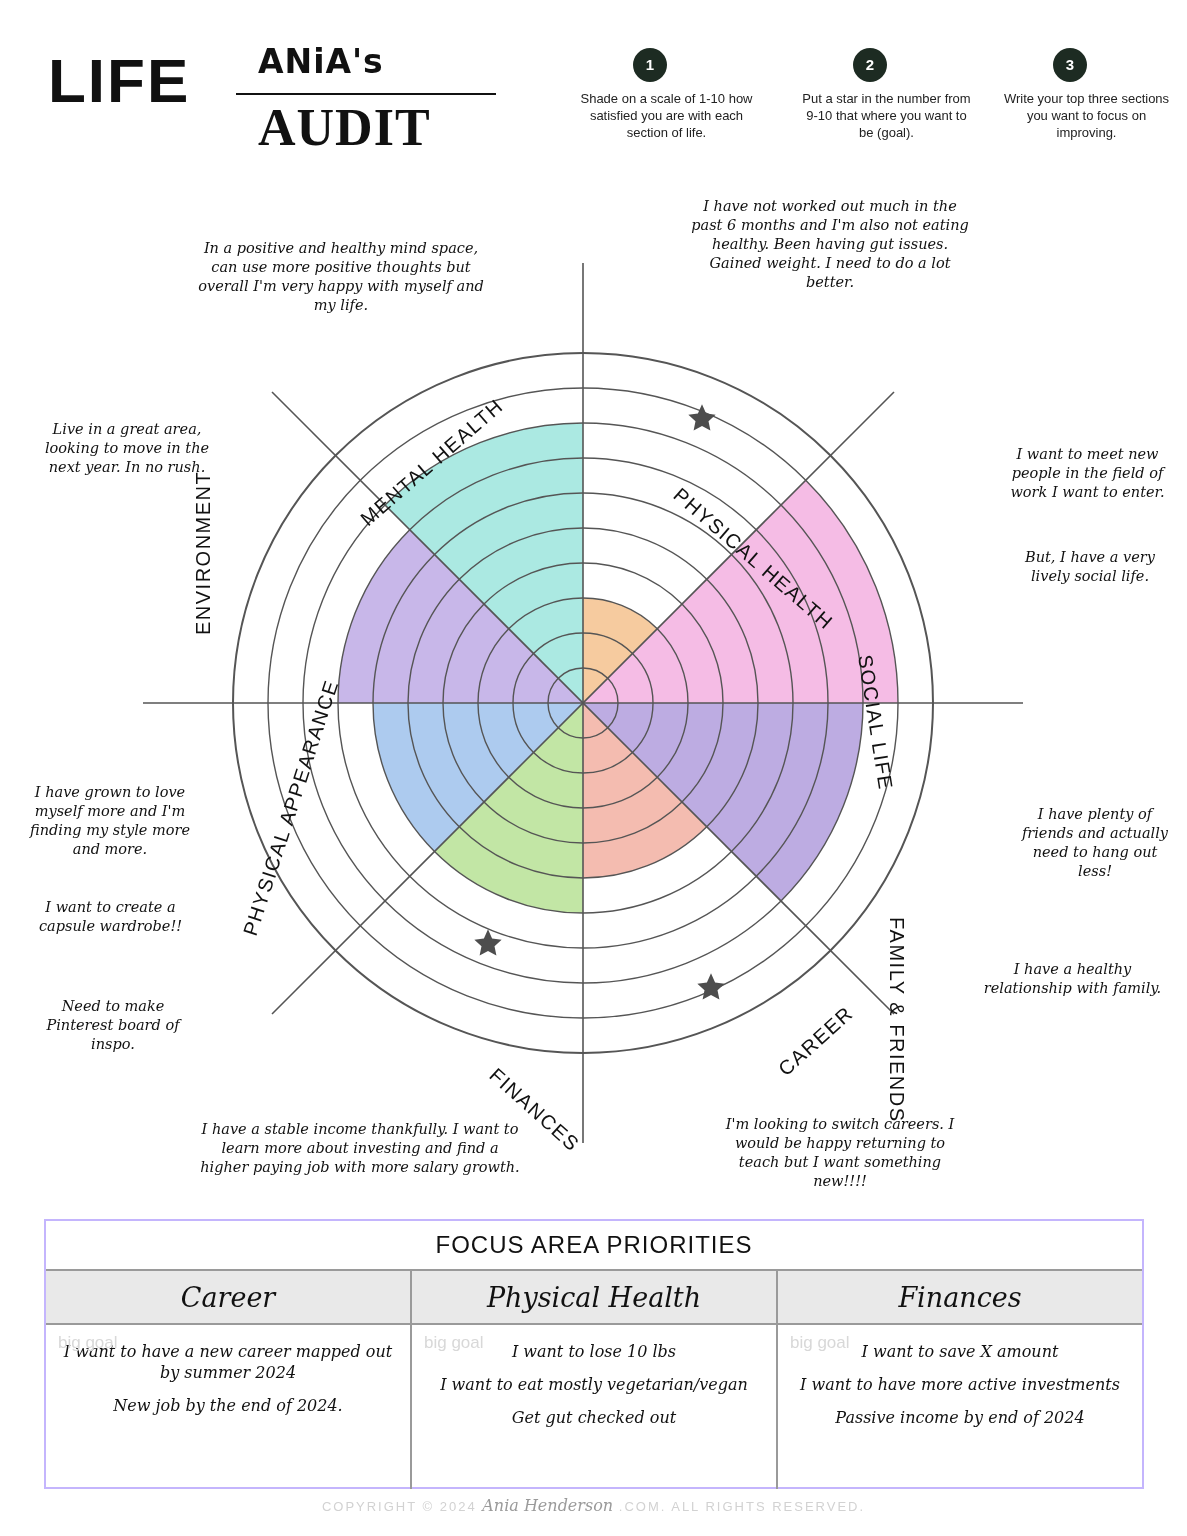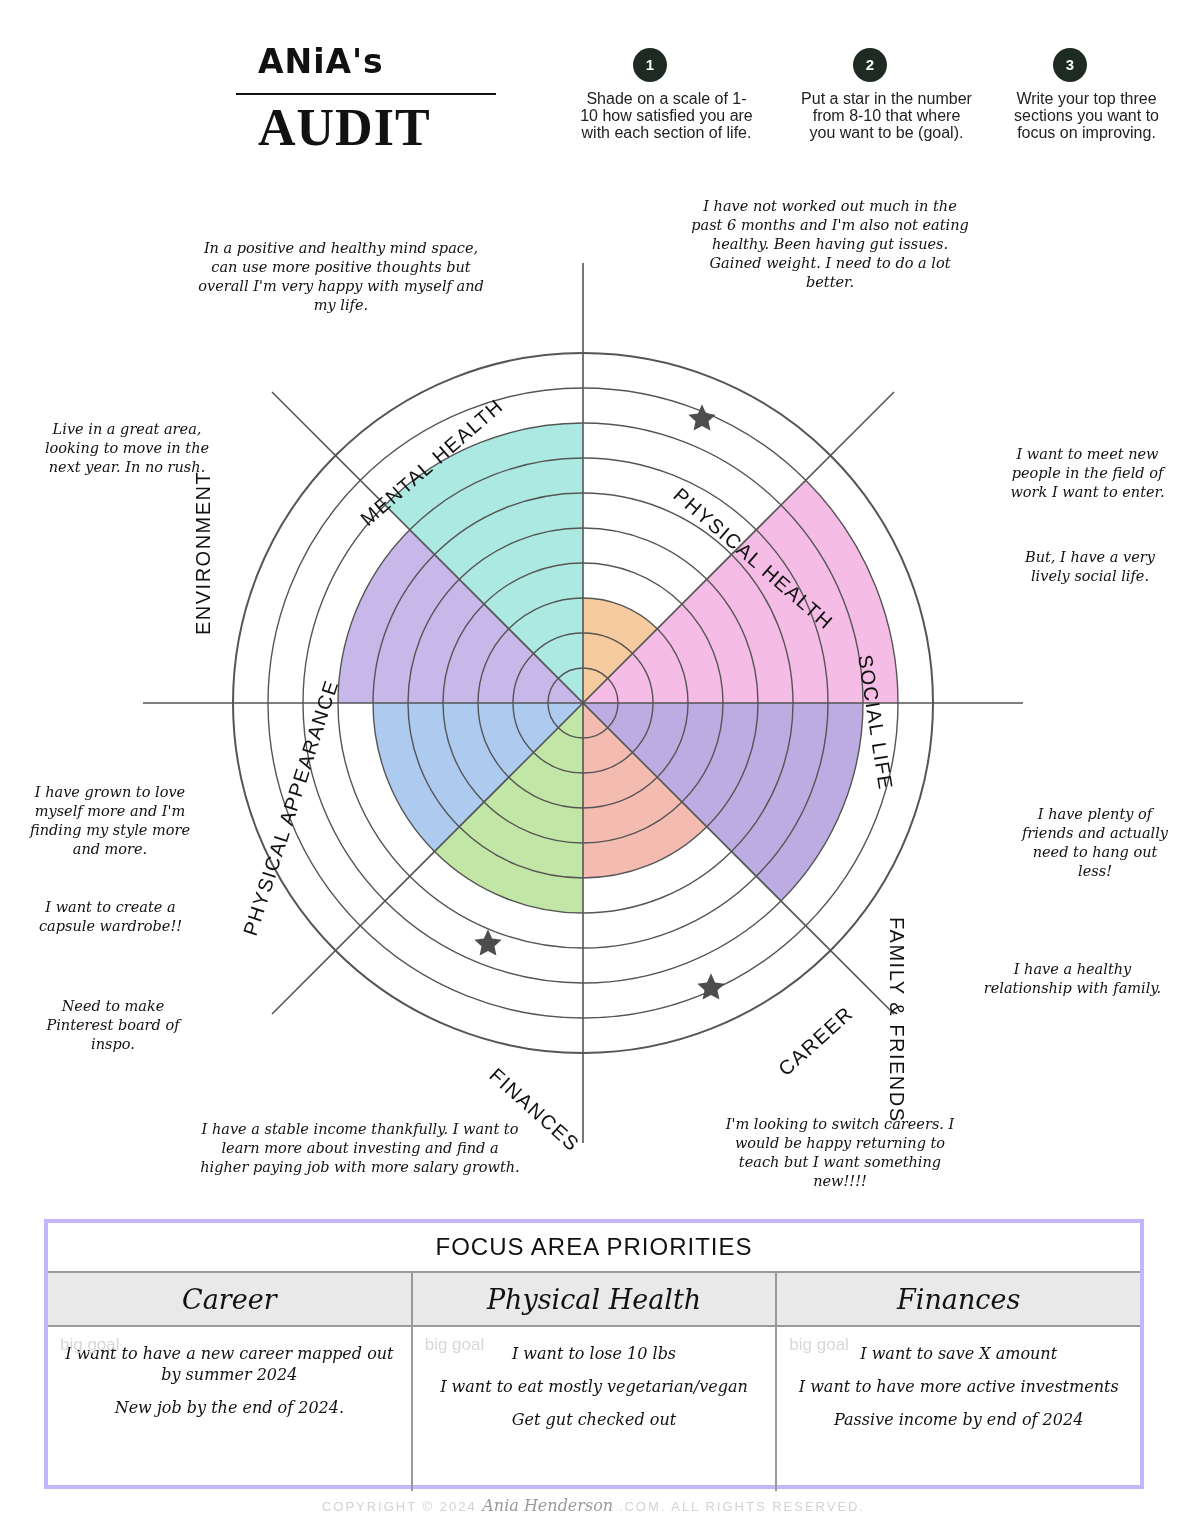--- a/index.html
+++ b/index.html
@@ -32,21 +32,21 @@
   .audit-word{
     position:absolute;left:258px;top:98px;
     font-size:52px;font-weight:bold;letter-spacing:1px;
     font-family:"Liberation Serif", serif;
   }
   .step{position:absolute;top:48px;width:210px;text-align:center;}
   .step .circ{
     width:34px;height:34px;border-radius:50%;background:#1d2b22;color:#fff;
     font-size:15px;font-weight:bold;line-height:34px;margin:0 auto 8px auto;
   }
-  .step .txt{font-size:16px;line-height:17px;color:#222;margin-left:33px;}
+  .step .txt{font-size:13px;line-height:17px;color:#222;margin-left:33px;}
   #step1{left:545px;}
   #step2{left:765px;}
   #step3{left:965px;}
 
   
   .wheel-wrap{position:absolute;left:0;top:175px;width:1187px;height:1040px;}
   svg.wheel{position:absolute;left:0;top:0;}
 
   
   .note{
@@ -61,21 +61,21 @@
   .axis-label{
     font-family:"Liberation Sans", sans-serif;
     font-size:20px;
     letter-spacing:1.5px;
     fill:#111;
   }
 
   
   .focus{
     position:absolute;left:44px;top:1219px;width:1100px;height:270px;
-    border:4px solid #c4b5fd;box-sizing:border-box;background:#fff;
+    border:2px solid #c4b5fd;box-sizing:border-box;background:#fff;
   }
   .focus-title{
     height:48px;line-height:48px;text-align:center;
     font-size:24px;letter-spacing:1px;border-bottom:2px solid #9a9a9a;
     font-family:"Liberation Sans", sans-serif;
   }
   .focus-cols{display:flex;height:218px;}
   .fcol{flex:1;border-right:2px solid #9a9a9a;position:relative;box-sizing:border-box;}
   .fcol:last-child{border-right:none;}
   .fhead{
@@ -102,31 +102,32 @@
   .footer .sig{
     font-family:"DejaVu Serif", serif;font-style:italic;color:#9a9a9a;letter-spacing:0;font-size:16px;
   }
 </style>
 </head>
 <body>
 
 <div class="page">
 
   <div class="header">
+    <div class="life-word">LIFE</div>
     <div class="rule"></div>
     <div class="anias">ANiA's</div>
     <div class="audit-word">AUDIT</div>
 
     <div class="step" id="step1">
       <div class="circ">1</div>
       <div class="txt">Shade on a scale of 1-10 how satisfied you are with each section of life.</div>
     </div>
     <div class="step" id="step2">
       <div class="circ">2</div>
-      <div class="txt">Put a star in the number from 8-10 that where you want to be (goal).</div>
+      <div class="txt">Put a star in the number from 9-10 that where you want to be (goal).</div>
     </div>
     <div class="step" id="step3">
       <div class="circ">3</div>
       <div class="txt">Write your top three sections you want to focus on improving.</div>
     </div>
   </div>
 
   <div class="wheel-wrap">
     <svg class="wheel" width="1187" height="1040" viewBox="0 0 1187 1040">
       <defs>

